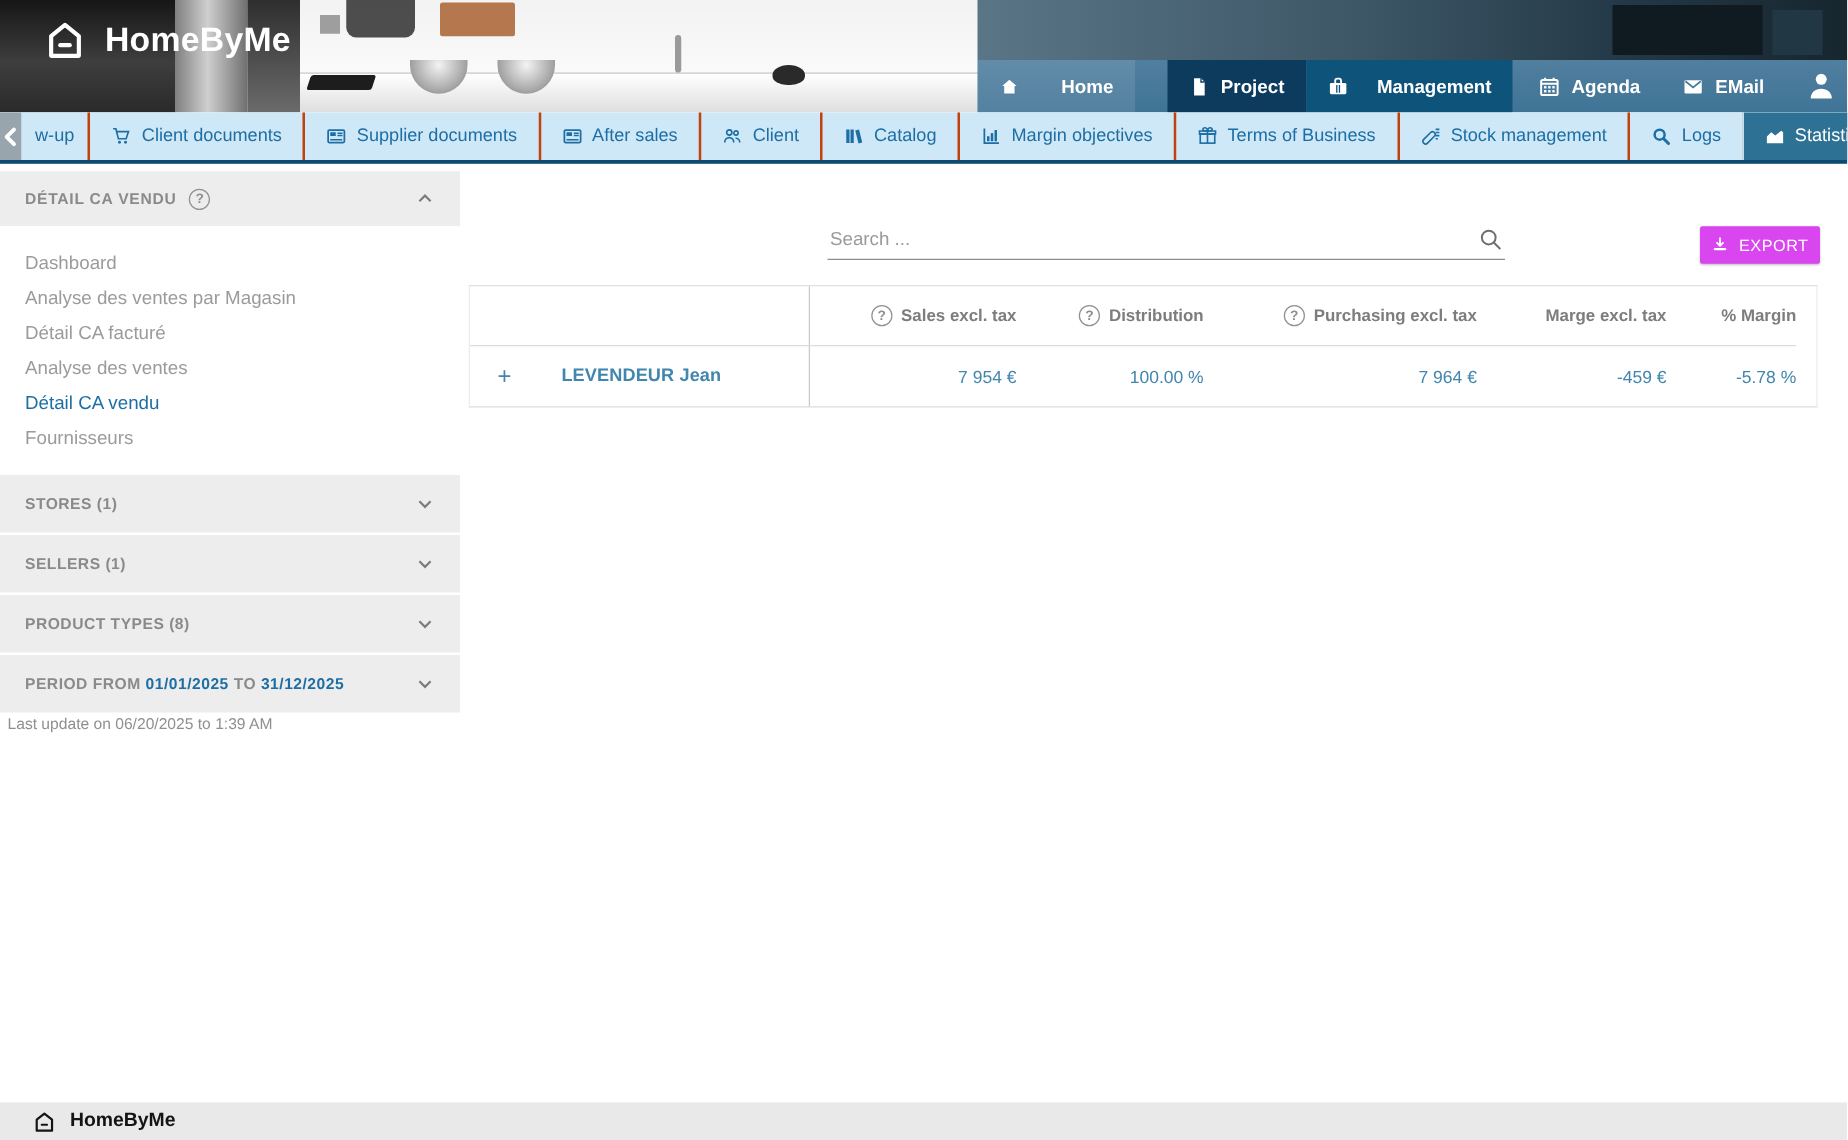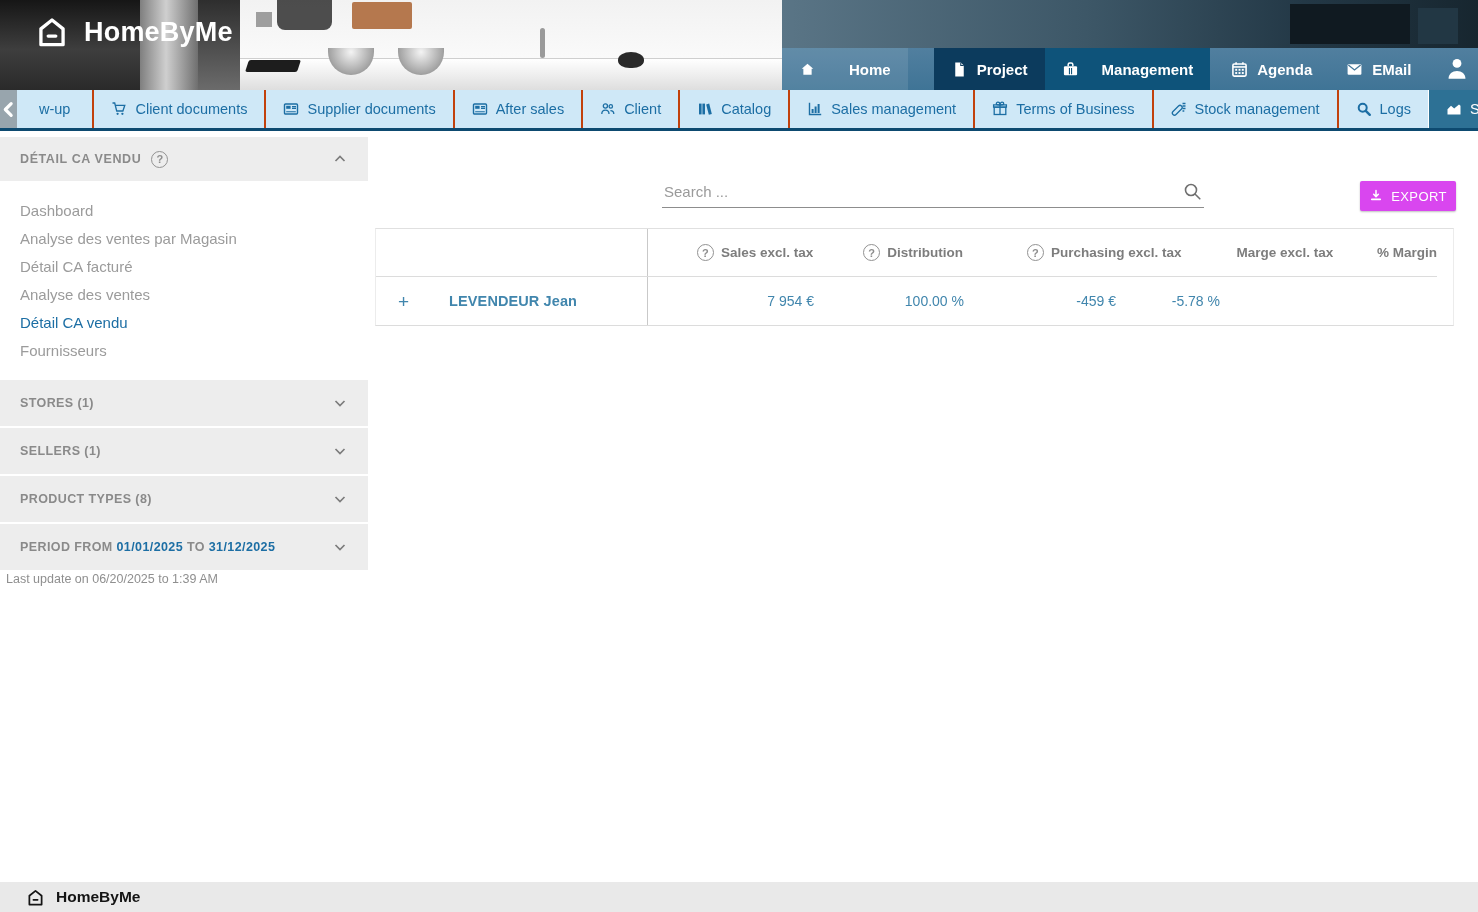--- a/index.html
+++ b/index.html
@@ -42,21 +42,21 @@
   .t-user { margin-left:auto; margin-right:28px; padding:0 16px; }
   .t-user svg { width:26px; height:26px; }
 
   
   .subnav { position:absolute; top:90px; left:0; right:0; height:41px; background:#cfe8f7;
             border-bottom:3px solid #0d4a70; display:flex; align-items:stretch; z-index:6; }
   .scrollbtn { width:38px; display:flex; align-items:center; justify-content:center; background:#98a5ad; color:#fff; cursor:pointer; }
   .scrollbtn svg { width:17px; height:17px; }
   .stab { display:flex; align-items:center; gap:8px; padding:0 17px; color:#1c6ea4; font-size:14.5px;
           cursor:pointer; border-left:2px solid #c2410c; white-space:nowrap; }
-  .stab.partial { padding:0 22px; border-left:none; }
+  .stab.partial { padding:0 11px; border-left:none; }
   .stab svg { width:16px; height:16px; flex:none; }
   .stab.active { background:#2d7195; color:#fff; border-left:1px solid #fff; }
 
   
   .sidebar { position:absolute; top:131px; left:0; width:368px; }
   .sb-header { margin-top:6px; height:44px; background:#ededed; display:flex; align-items:center; gap:10px; padding:0 20px; cursor:pointer; }
   .sb-title { font-size:12.5px; font-weight:bold; color:#8a8a8a; letter-spacing:.6px; }
   .help-circle { width:17px; height:17px; border:1.4px solid #929292; border-radius:50%; display:inline-flex;
                  align-items:center; justify-content:center; font-size:11px; color:#8e8e8e; font-weight:bold; flex:none; }
   .chev { margin-left:auto; color:#7c7c7c; display:flex; }
@@ -237,21 +237,21 @@
         </svg>
       <span>Catalog</span>
     </div>
     <div class="stab">
       <svg viewBox="0 0 16 16" fill="currentColor">
           <path d="M1.8 1.8h1.4v11h11v1.4H1.8z"></path>
           <rect x="4.6" y="8" width="2" height="4"></rect>
           <rect x="7.6" y="5.5" width="2" height="6.5"></rect>
           <rect x="10.6" y="3" width="2" height="9"></rect>
         </svg>
-      <span>Sales management</span>
+      <span>Margin objectives</span>
     </div>
     <div class="stab">
       <svg viewBox="0 0 16 16" fill="none" stroke="currentColor" stroke-width="1.3">
           <rect x="2.2" y="6.2" width="11.6" height="7.3"></rect>
           <path d="M1.6 3.8h12.8v2.4H1.6z"></path>
           <path d="M8 3.8v9.7"></path>
           <path d="M8 3.6C8 2.2 6.9 1.2 5.9 1.2c-1 0-1.6.7-1.6 1.4 0 .8.7 1.2 1.7 1.2H8z"></path>
           <path d="M8 3.6c0-1.4 1.1-2.4 2.1-2.4 1 0 1.6.7 1.6 1.4 0 .8-.7 1.2-1.7 1.2H8z"></path>
         </svg>
       <span>Terms of Business</span>
@@ -373,20 +373,21 @@
           <span>% Margin</span>
         </div>
       </div>
       <div class="trow">
         <div class="cell c0">
           <span class="plus">+</span>
           <span class="rowname">LEVENDEUR Jean</span>
         </div>
         <div class="cell c1 td">7 954 €</div>
         <div class="cell c2 td">100.00 %</div>
+        <div class="cell c3 td">7 964 €</div>
         <div class="cell c4 td">-459 €</div>
         <div class="cell c5 td">-5.78 %</div>
       </div>
     </div>
   </main>
 
   <footer class="footer">
     <svg viewBox="0 0 24 24">
       <path d="M5 10 12 4.4 19 10 V20 H5 Z" fill="none" stroke="currentColor" stroke-width="2" stroke-linejoin="round"></path>
       <path d="M9.6 14.6h4.8" stroke="currentColor" stroke-width="2" stroke-linecap="round"></path>

